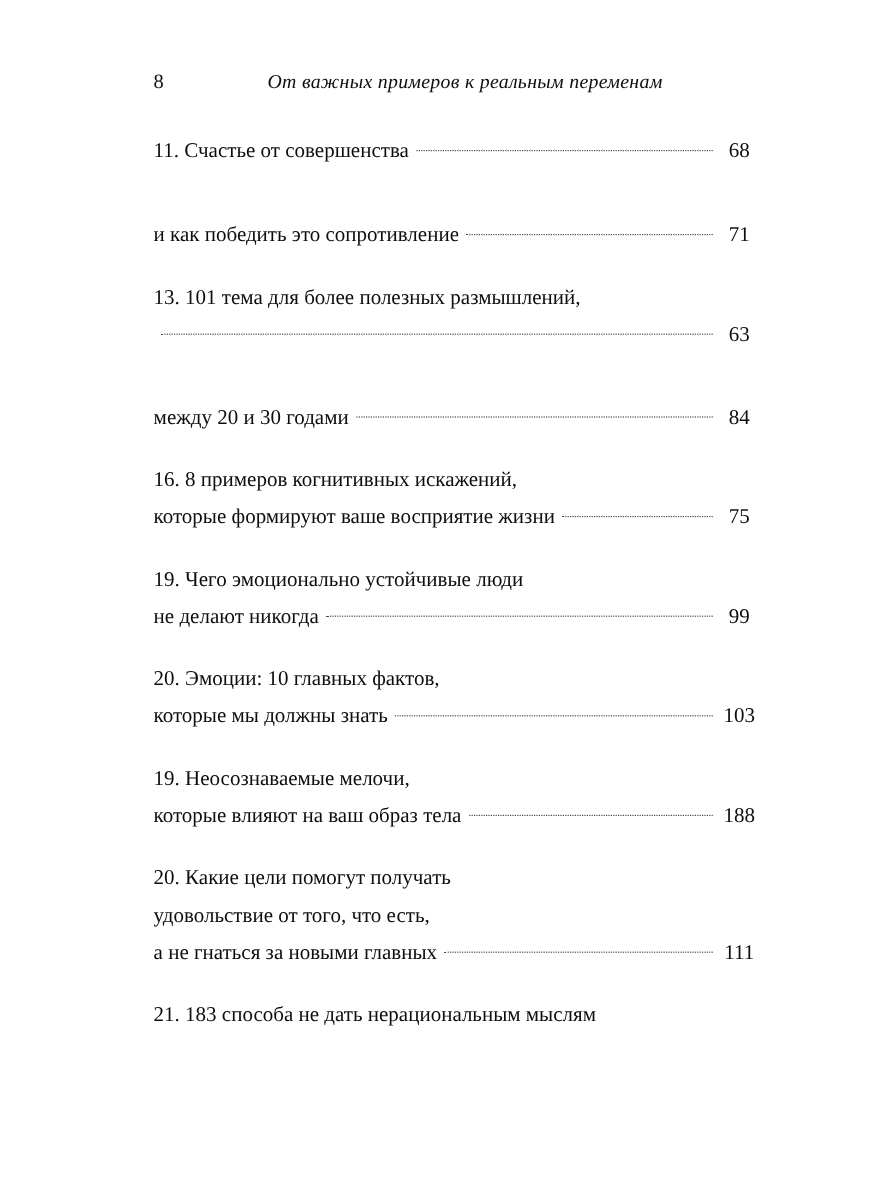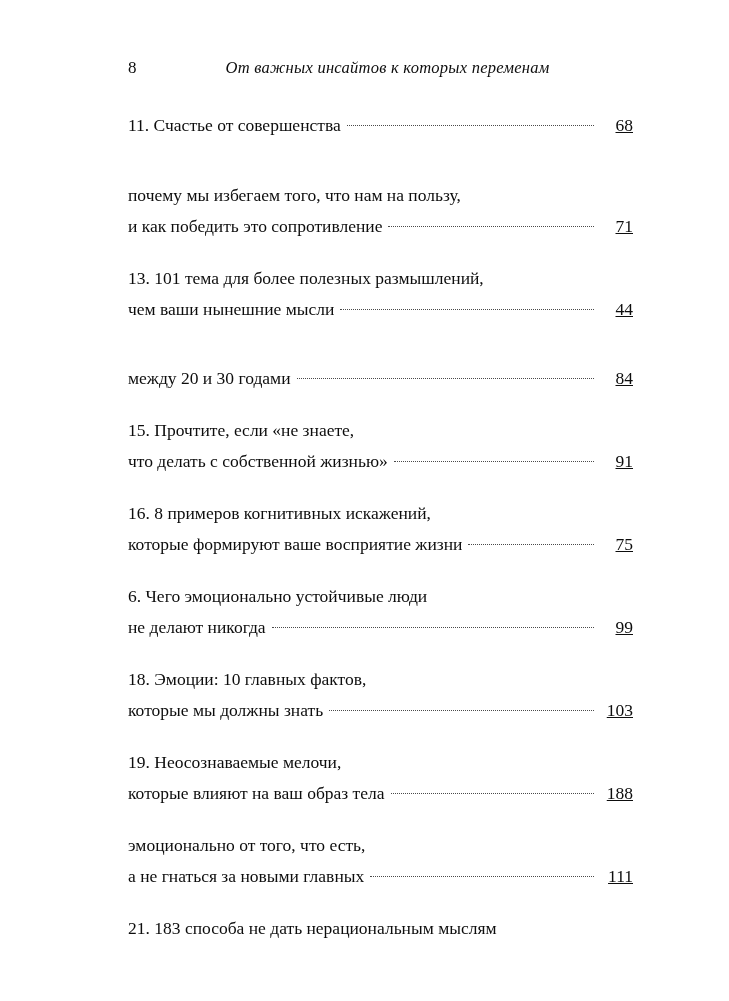--- a/index.html
+++ b/index.html
@@ -70,127 +70,108 @@
     content: "";
     position: absolute;
     left: 0;
     right: 0;
     bottom: 0.26em;
     border-bottom: 1.3px dotted #4a4a4a;
   }
   .toc-entry .line .pg {
     flex: 0 0 auto;
     width: 34px;
-    text-align: right;
+    text-align: center;
     font-size: 17.5px;
-    text-decoration: underline;
   }
   .toc-entry .line.no-leader .leader::after {
     border-bottom: none;
   }
   .toc-entry .line.no-page .pg {
     visibility: hidden;
   }
 </style>
 </head>
 <body>
 
 <div class="page">
 
   <div class="running-head">
     <div class="folio">8</div>
-    <div class="head-title">От важных инсайтов к которых переменам</div>
+    <div class="head-title">От важных примеров к реальным переменам</div>
   </div>
 
   <div class="toc" id="toc-root">
       <div class="toc-entry">
         <div class="line">
           <span class="txt">11. Счастье от совершенства</span>
           <span class="leader"></span>
           <span class="pg">68</span>
         </div>
       </div>
       <div class="toc-entry">
         <div class="line no-leader no-page">
           <span class="leader"></span>
           <span class="pg"></span>
         </div>
-        <div class="line no-leader no-page">
-          <span class="txt">почему мы избегаем того, что нам на пользу,</span>
-          <span class="leader"></span>
-          <span class="pg"></span>
-        </div>
         <div class="line">
           <span class="txt">и как победить это сопротивление</span>
           <span class="leader"></span>
           <span class="pg">71</span>
         </div>
       </div>
       <div class="toc-entry">
         <div class="line no-leader no-page">
           <span class="txt">13. 101 тема для более полезных размышлений,</span>
           <span class="leader"></span>
           <span class="pg"></span>
         </div>
         <div class="line">
-          <span class="txt">чем ваши нынешние мысли</span>
-          <span class="leader"></span>
-          <span class="pg">44</span>
+          <span class="leader"></span>
+          <span class="pg">63</span>
         </div>
       </div>
       <div class="toc-entry">
         <div class="line no-leader no-page">
           <span class="leader"></span>
           <span class="pg"></span>
         </div>
         <div class="line">
           <span class="txt">между 20 и 30 годами</span>
           <span class="leader"></span>
           <span class="pg">84</span>
         </div>
       </div>
       <div class="toc-entry">
         <div class="line no-leader no-page">
-          <span class="txt">15. Прочтите, если «не знаете,</span>
-          <span class="leader"></span>
-          <span class="pg"></span>
-        </div>
-        <div class="line">
-          <span class="txt">что делать с собственной жизнью»</span>
-          <span class="leader"></span>
-          <span class="pg">91</span>
-        </div>
-      </div>
-      <div class="toc-entry">
-        <div class="line no-leader no-page">
           <span class="txt">16. 8 примеров когнитивных искажений,</span>
           <span class="leader"></span>
           <span class="pg"></span>
         </div>
         <div class="line">
           <span class="txt">которые формируют ваше восприятие жизни</span>
           <span class="leader"></span>
           <span class="pg">75</span>
         </div>
       </div>
       <div class="toc-entry">
         <div class="line no-leader no-page">
-          <span class="txt">6. Чего эмоционально устойчивые люди</span>
+          <span class="txt">19. Чего эмоционально устойчивые люди</span>
           <span class="leader"></span>
           <span class="pg"></span>
         </div>
         <div class="line">
           <span class="txt">не делают никогда</span>
           <span class="leader"></span>
           <span class="pg">99</span>
         </div>
       </div>
       <div class="toc-entry">
         <div class="line no-leader no-page">
-          <span class="txt">18. Эмоции: 10 главных фактов,</span>
+          <span class="txt">20. Эмоции: 10 главных фактов,</span>
           <span class="leader"></span>
           <span class="pg"></span>
         </div>
         <div class="line">
           <span class="txt">которые мы должны знать</span>
           <span class="leader"></span>
           <span class="pg">103</span>
         </div>
       </div>
       <div class="toc-entry">
@@ -200,21 +181,26 @@
           <span class="pg"></span>
         </div>
         <div class="line">
           <span class="txt">которые влияют на ваш образ тела</span>
           <span class="leader"></span>
           <span class="pg">188</span>
         </div>
       </div>
       <div class="toc-entry">
         <div class="line no-leader no-page">
-          <span class="txt">эмоционально от того, что есть,</span>
+          <span class="txt">20. Какие цели помогут получать</span>
+          <span class="leader"></span>
+          <span class="pg"></span>
+        </div>
+        <div class="line no-leader no-page">
+          <span class="txt">удовольствие от того, что есть,</span>
           <span class="leader"></span>
           <span class="pg"></span>
         </div>
         <div class="line">
           <span class="txt">а не гнаться за новыми главных</span>
           <span class="leader"></span>
           <span class="pg">111</span>
         </div>
       </div>
       <div class="toc-entry">

